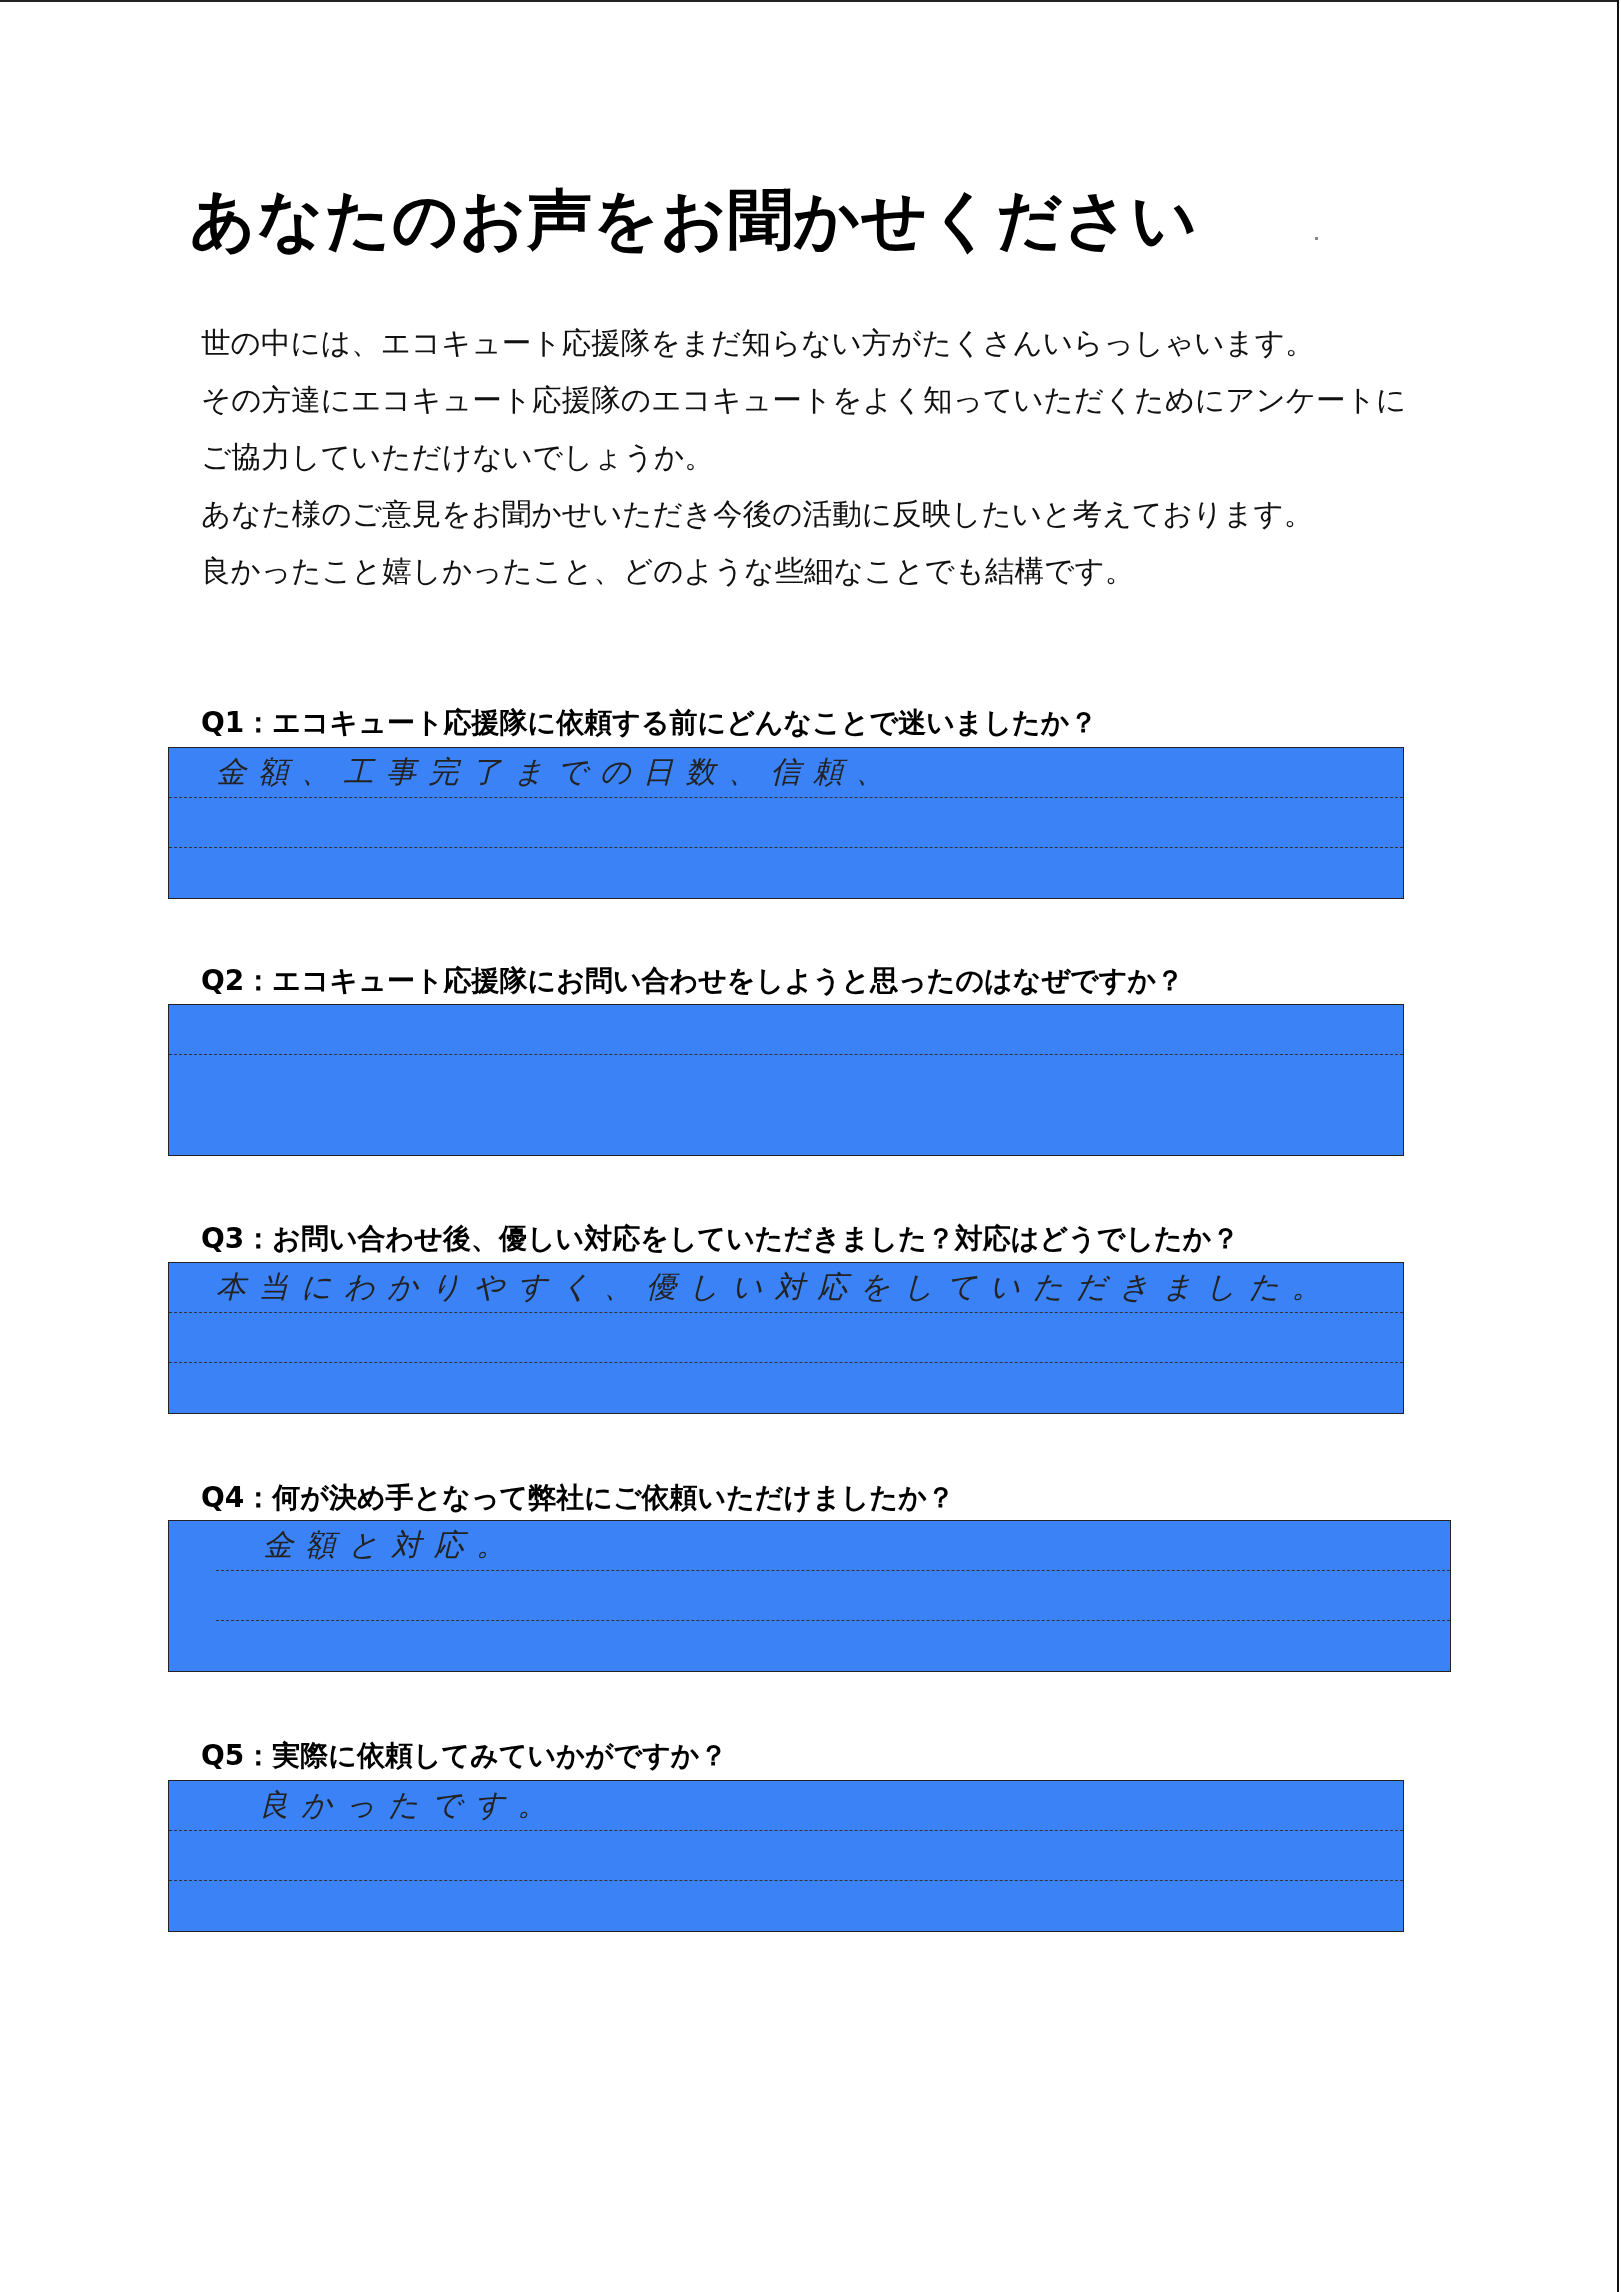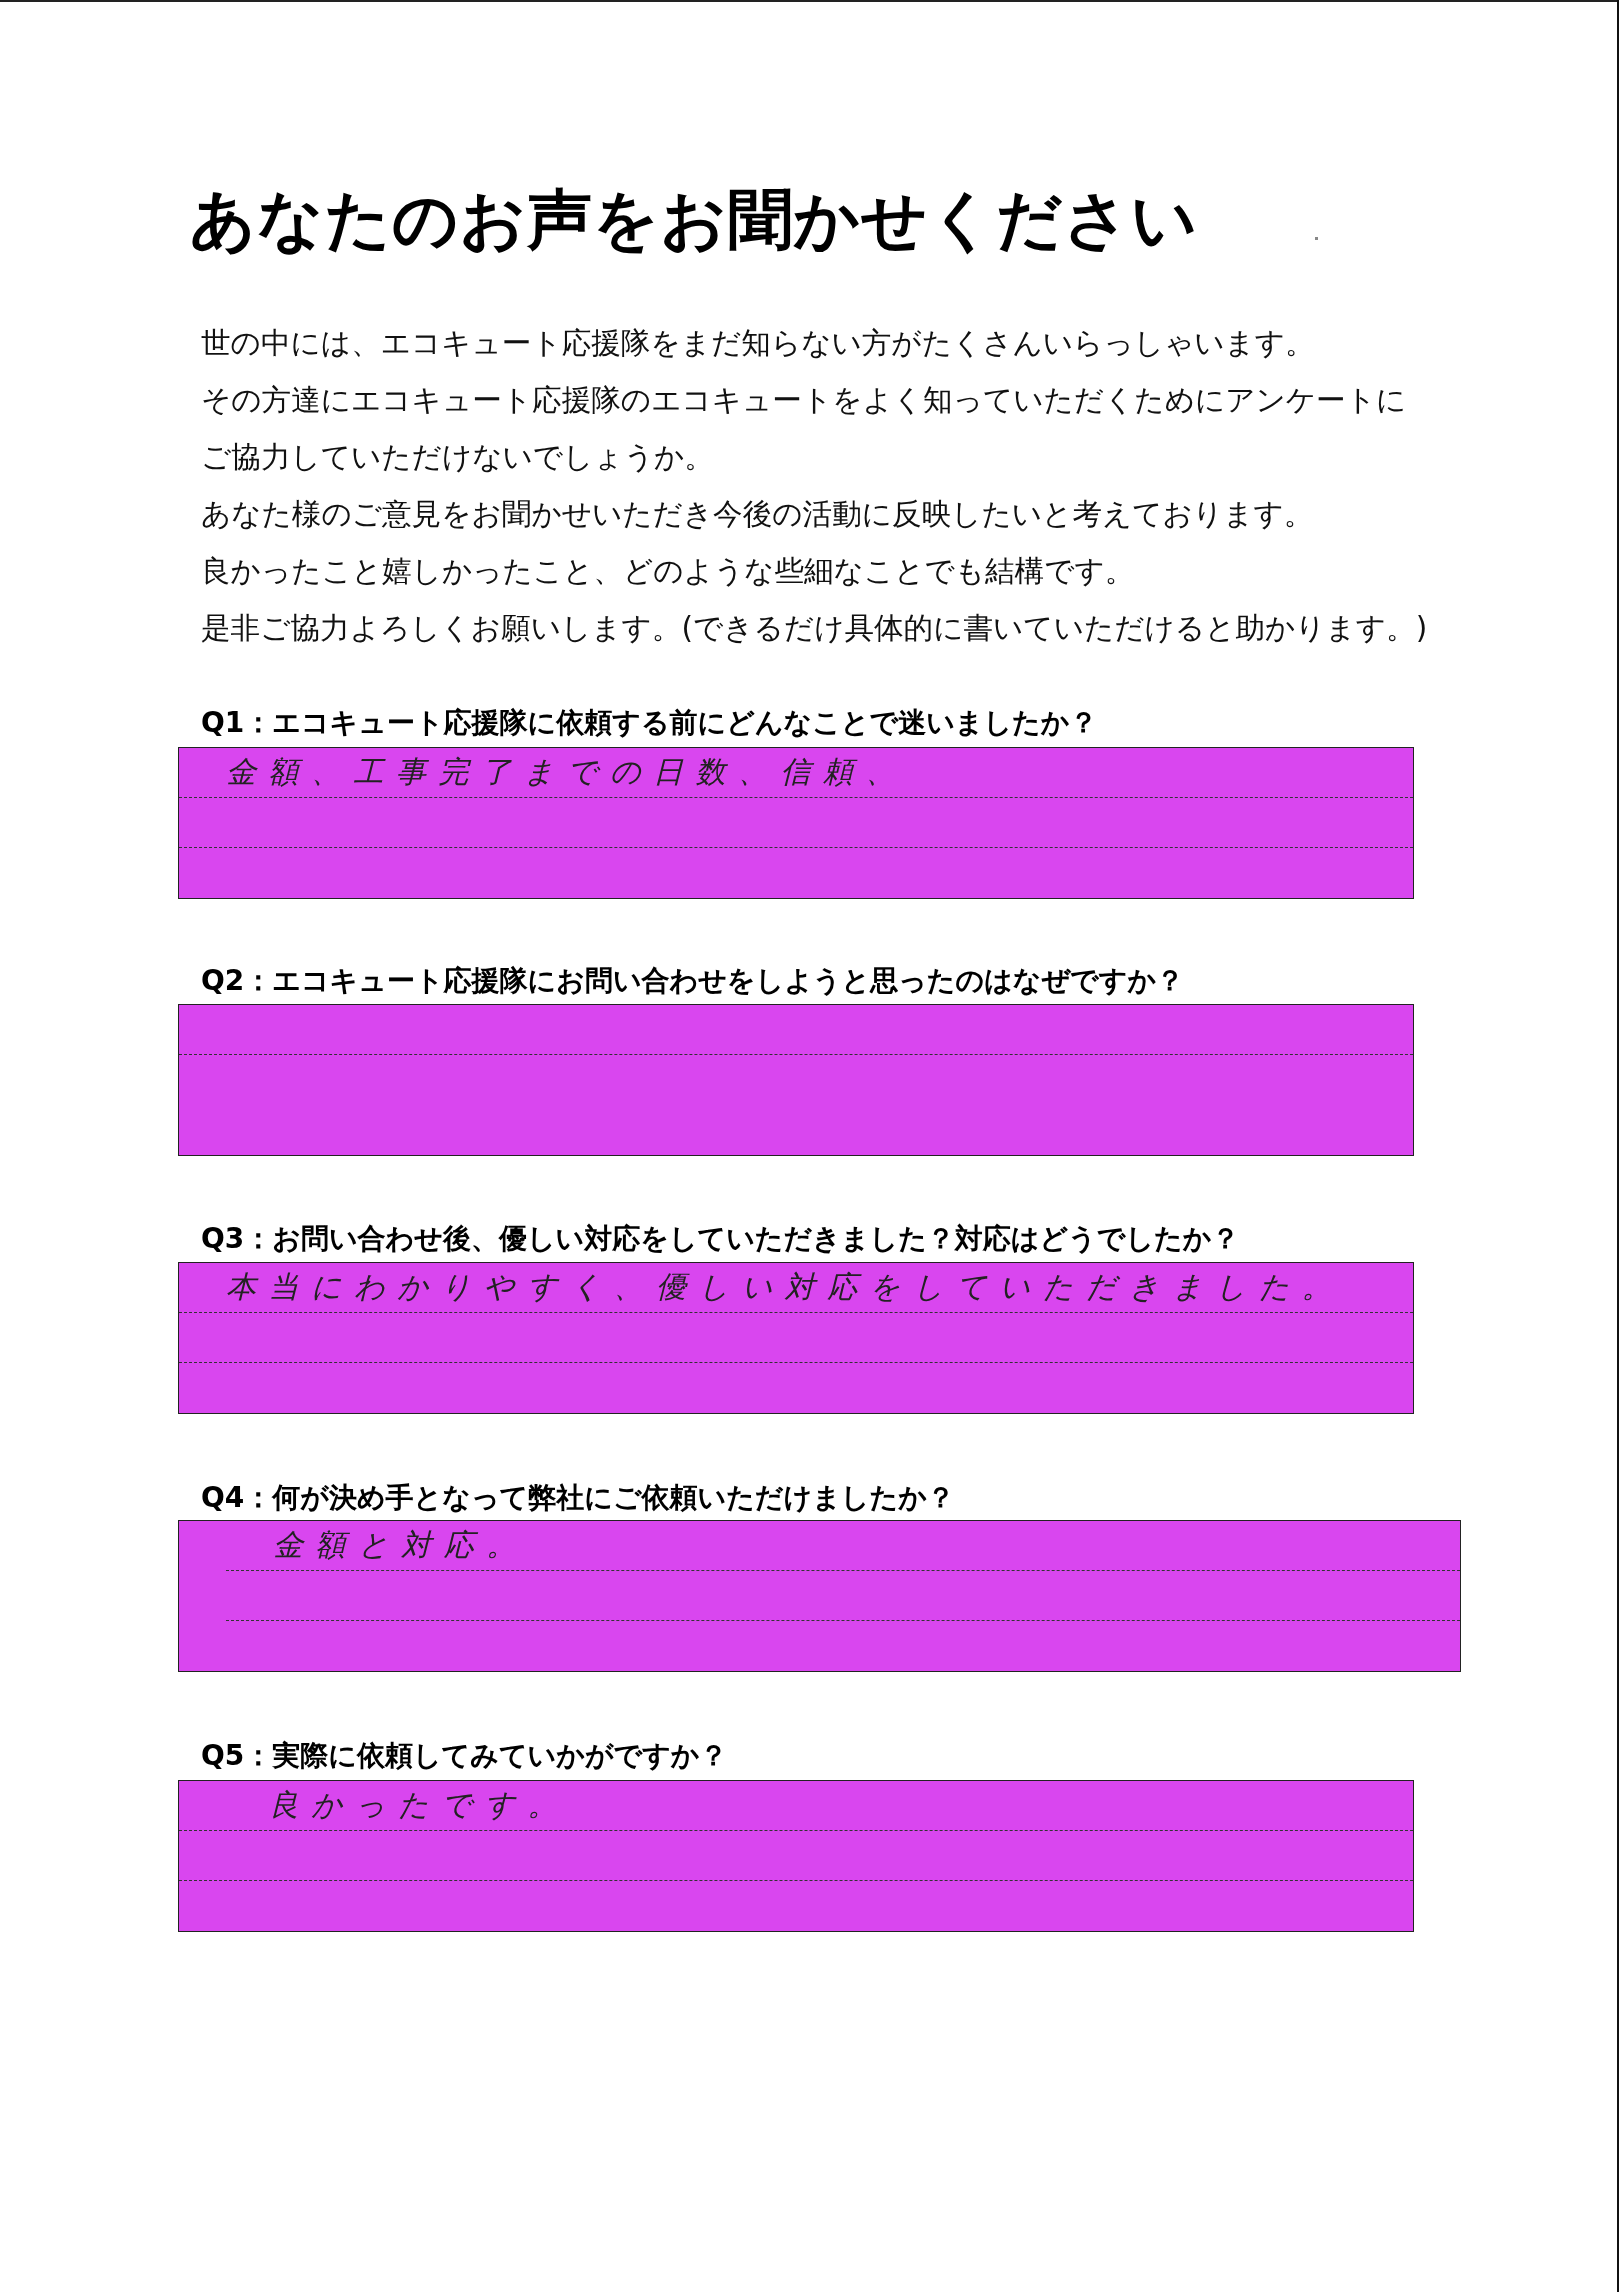--- a/index.html
+++ b/index.html
@@ -5,22 +5,22 @@
   html, body { margin:0; padding:0; background:#ffffff; }
   body { width:1621px; height:2293px; position:relative; overflow:hidden;
          font-family:"DejaVu Sans","Liberation Sans",sans-serif; color:#111; }
   .page-border-top { position:absolute; left:0; top:0; width:1619px; height:1.8px; background:#222; }
   .page-border-right { position:absolute; right:1.8px; top:0; width:2.7px; height:2293px; background:#111; }
   .title { position:absolute; left:0; width:1388px; top:176px; text-align:center;
            font-size:65px; font-weight:bold; letter-spacing:0.9px; color:#000; }
   .intro { position:absolute; left:201px; top:315px; width:1254px; }
   .intro-line { font-size:29.6px; line-height:57px; height:57px; white-space:nowrap; color:#111; }
   .question { position:absolute; left:201px; font-size:28px; font-weight:bold; color:#000; white-space:nowrap; }
-  .answer-box { position:absolute; left:178px; width:1234px; height:150px;
-                border:1.8px solid #222; background:#d946ef; }
+  .answer-box { position:absolute; left:168px; width:1234px; height:150px;
+                border:1.8px solid #222; background:#3b82f6; }
   .answer-row { position:relative; height:50px; border-bottom:1.8px dashed #333; box-sizing:border-box; }
   .answer-row:last-child { border-bottom:none; }
   .handwriting { position:absolute; left:47px; bottom:3.6px; font-family:"DejaVu Serif","Liberation Serif",serif;
                  font-size:30px; letter-spacing:12.5px; color:#222; white-space:nowrap; font-style:italic; }
   .speck { position:absolute; left:1315px; top:237px; width:2.7px; height:2.7px; background:#888; }
 </style>
 </head>
 <body>
 
 <div class="page-border-top"></div>
@@ -28,21 +28,20 @@
 <div class="speck"></div>
 
 <h1 class="title" style="margin:0;">あなたのお声をお聞かせください</h1>
 
 <div class="intro">
   <div class="intro-line">世の中には、エコキュート応援隊をまだ知らない方がたくさんいらっしゃいます。</div>
   <div class="intro-line">その方達にエコキュート応援隊のエコキュートをよく知っていただくためにアンケートに</div>
   <div class="intro-line">ご協力していただけないでしょうか。</div>
   <div class="intro-line">あなた様のご意見をお聞かせいただき今後の活動に反映したいと考えております。</div>
   <div class="intro-line">良かったこと嬉しかったこと、どのような些細なことでも結構です。</div>
-  <div class="intro-line">是非ご協力よろしくお願いします。(できるだけ具体的に書いていただけると助かります。)</div>
 </div>
 
 <div class="question" style="top:704px;">Q1：エコキュート応援隊に依頼する前にどんなことで迷いましたか？</div>
 <div class="answer-box" style="top:747px;">
   <div class="answer-row">
     <span class="handwriting">金額、工事完了までの日数、信頼、</span>
   </div>
   <div class="answer-row"></div>
   <div class="answer-row"></div>
 </div>

